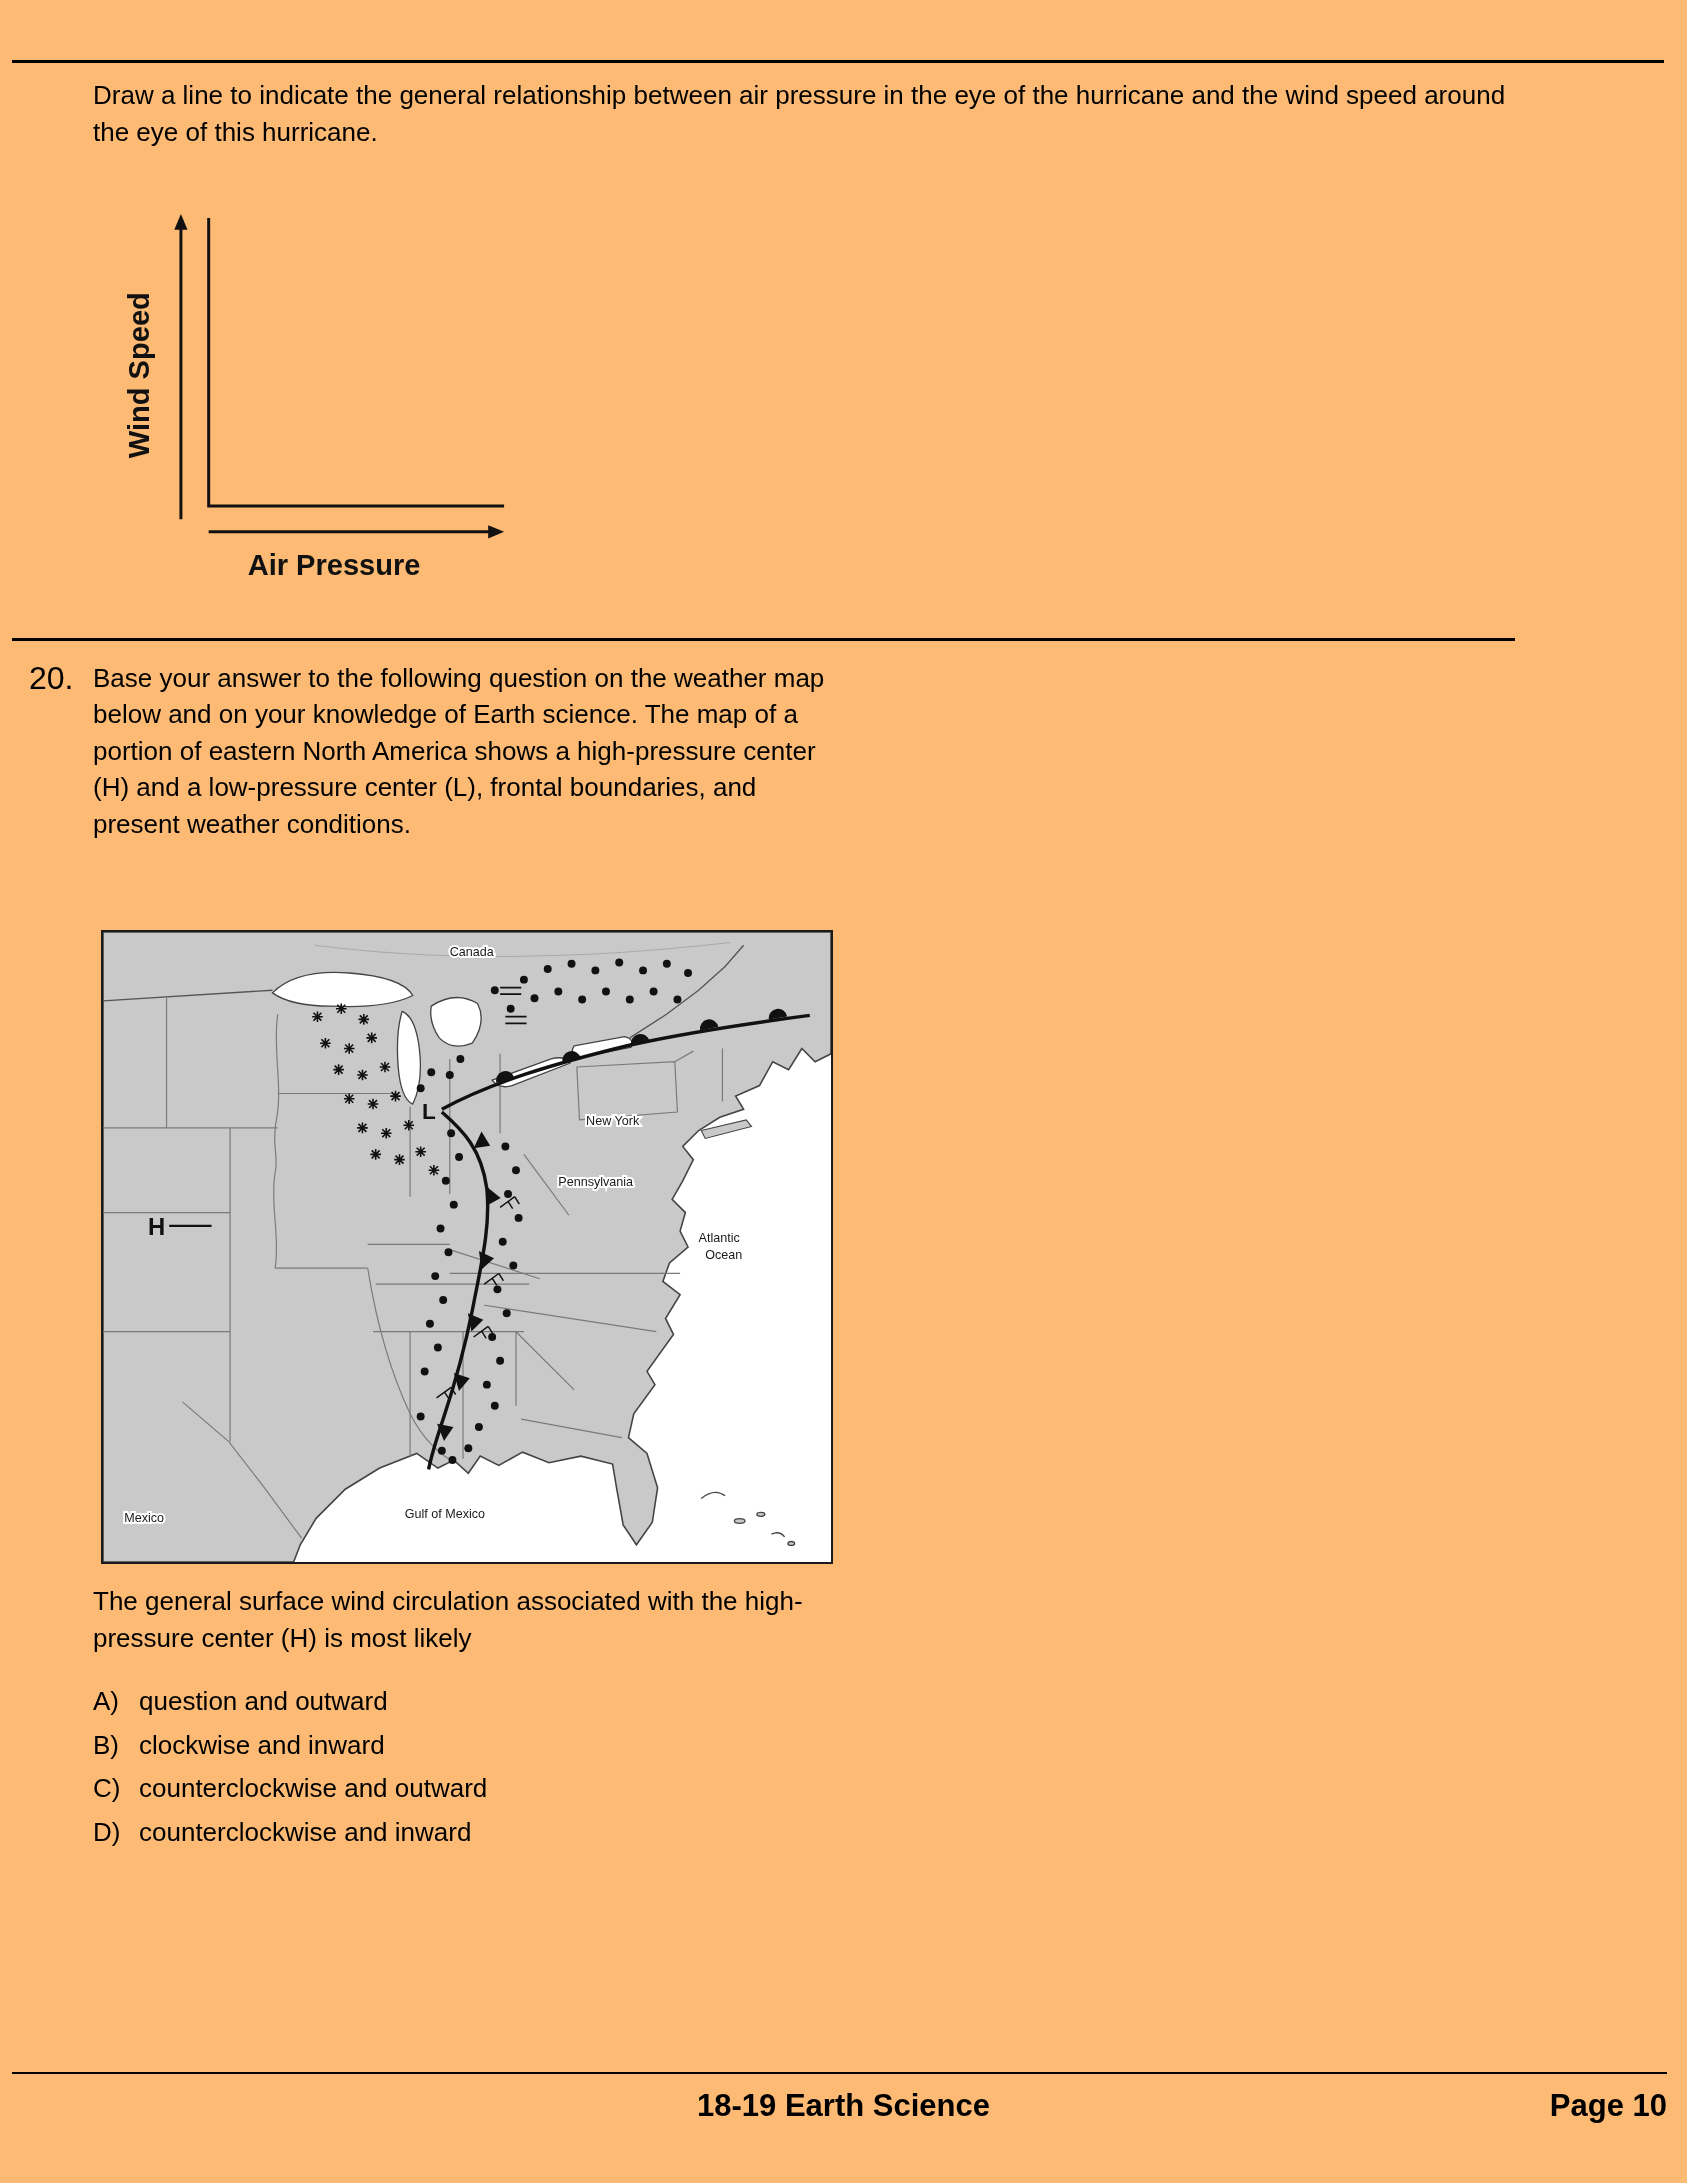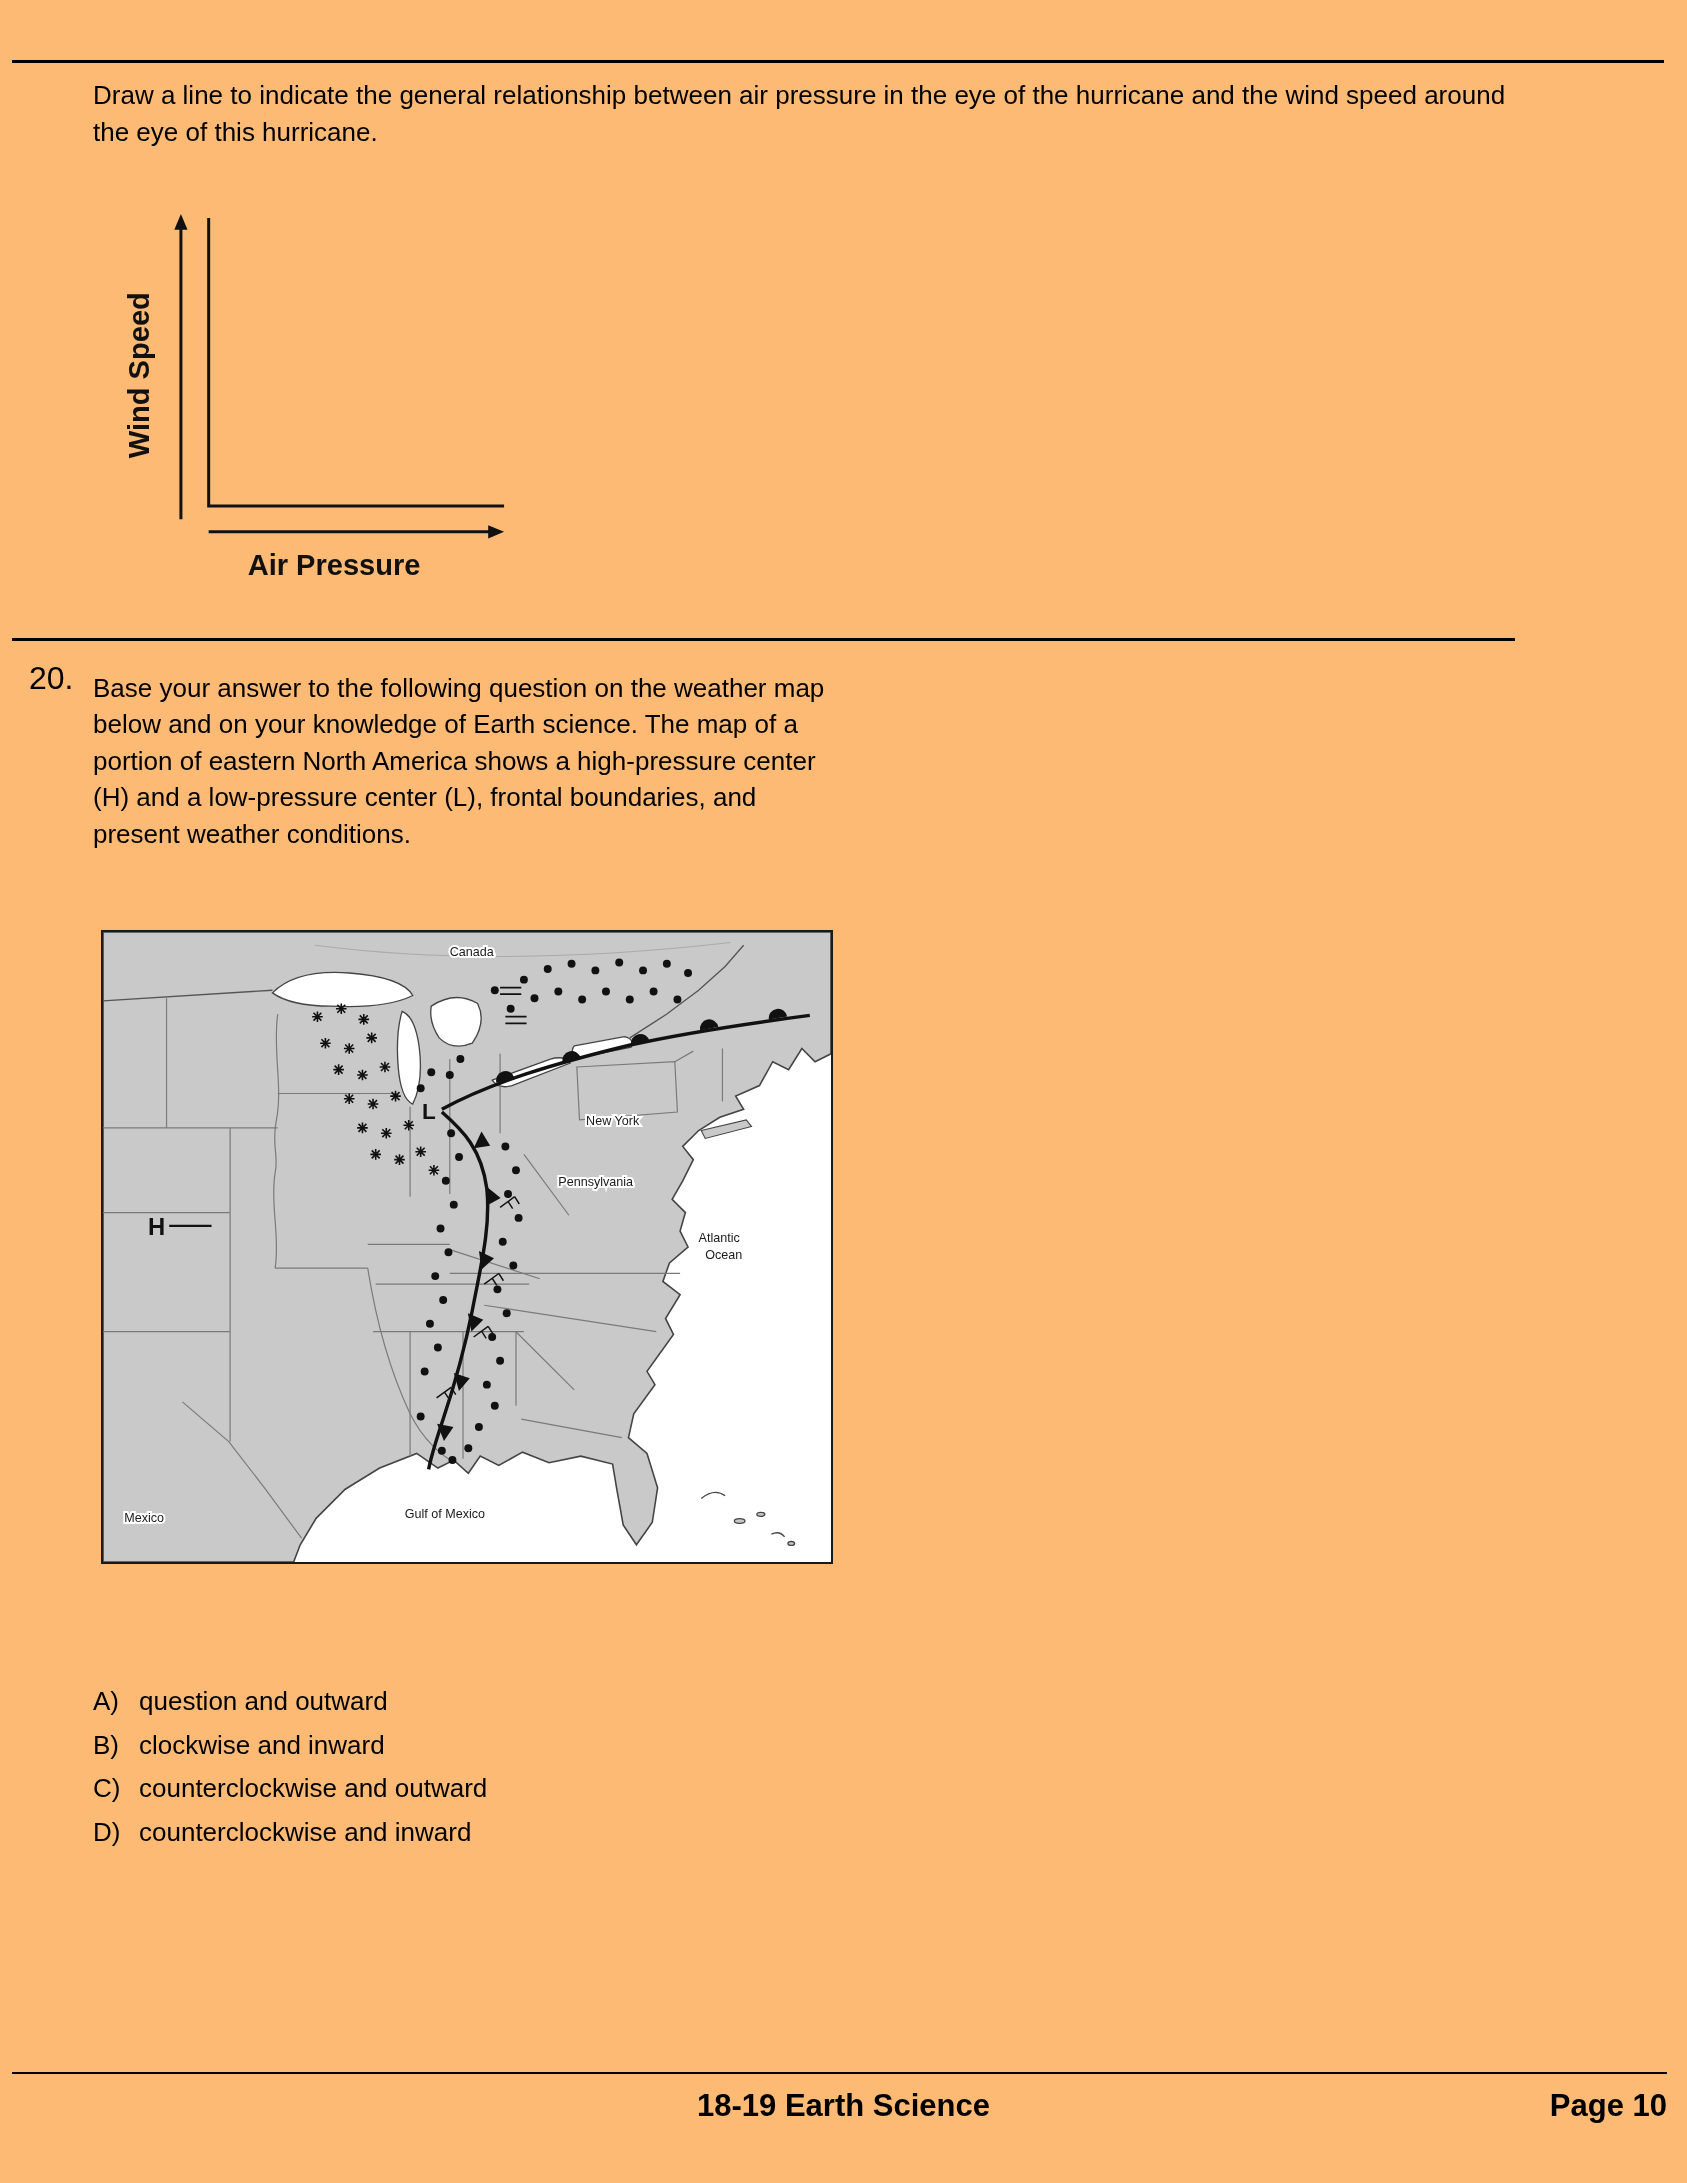--- a/index.html
+++ b/index.html
@@ -5,21 +5,21 @@
   html,body{margin:0;padding:0;background:#fff;}
   .page{position:relative;width:1687px;height:2183px;background:#fdba74;
         font-family:"Liberation Sans",sans-serif;color:#000;overflow:hidden;}
   .rule{position:absolute;border-top:3.3px solid #000;height:0;}
   .rule-top{top:60px;left:12px;right:23px;}
   .rule-mid{top:638px;left:12px;width:1503px;}
   .rule-bottom{top:2072px;left:12px;right:20px;border-top:2.6px solid #000;}
   .q-prompt{position:absolute;font-size:26px;line-height:1.42;}
   .hurricane-prompt{top:77px;left:93px;width:1422px;}
   .q20-number{position:absolute;top:660px;left:29px;width:60px;font-size:32px;}
-  .q20-prompt{top:660px;left:93px;width:740px;line-height:1.40;margin-top:10px;}
+  .q20-prompt{top:660px;left:93px;width:740px;line-height:1.40;}
   .graph-wrap{position:absolute;top:210px;left:118px;}
   .map-wrap{position:absolute;top:930px;left:101px;width:728px;height:630px;
             border:2px solid #1a1a1a;background:#fff;}
   .map-wrap svg{display:block;}
   .postmap-text{top:1583px;left:93px;width:744px;}
   .choices{position:absolute;top:1680px;left:93px;font-size:26px;}
   .choice{display:flex;line-height:1.68;}
   .choice-label{display:inline-block;width:46px;flex:0 0 46px;}
   .footer-line{position:absolute;top:2088px;left:0;width:100%;text-align:center;
                font-size:31px;font-weight:bold;}
@@ -253,20 +253,21 @@
         <text x="365" y="146">New York</text>
         <text x="344" y="192">Pennsylvania</text>
         <text x="450" y="234">Atlantic</text>
         <text x="455" y="247">Ocean</text>
         <text x="16" y="446">Mexico</text>
         <text x="228" y="443">Gulf of Mexico</text>
       </g>
     </svg>
   </div>
 
+  <div class="q-prompt postmap-text">The general surface wind circulation associated with the high-pressure center (H) is most likely</div>
 
   <div class="choices">
     <div class="choice">
       <span class="choice-label">A)</span>
       <span class="choice-text">question and outward</span>
     </div>
     <div class="choice">
       <span class="choice-label">B)</span>
       <span class="choice-text">clockwise and inward</span>
     </div>

